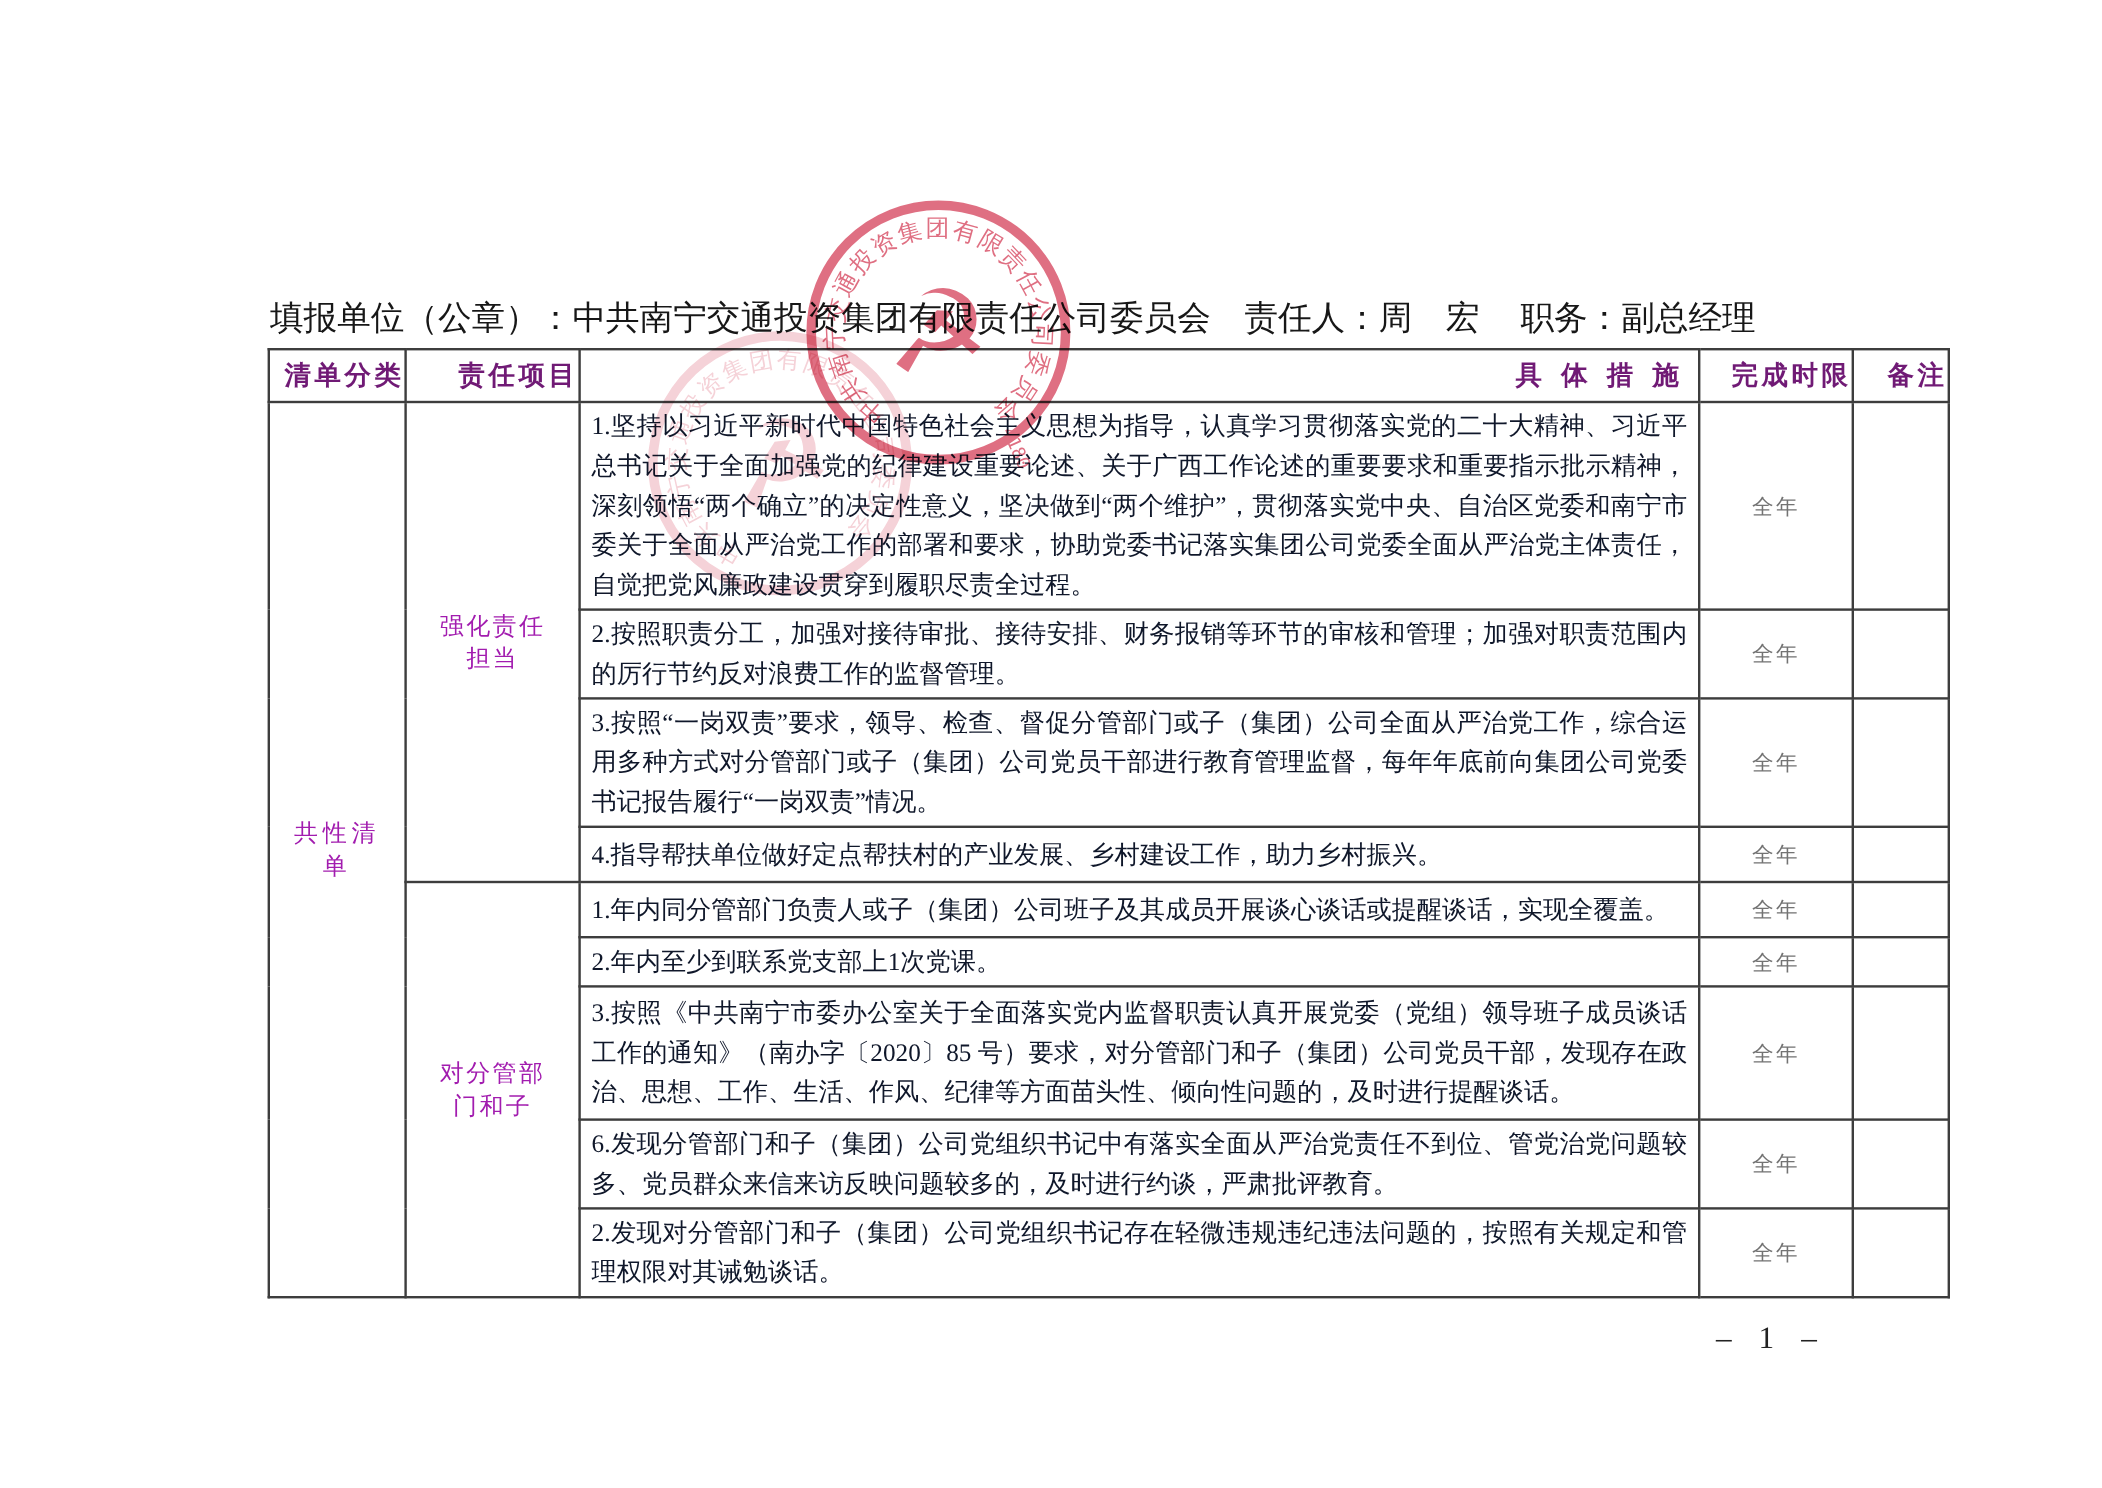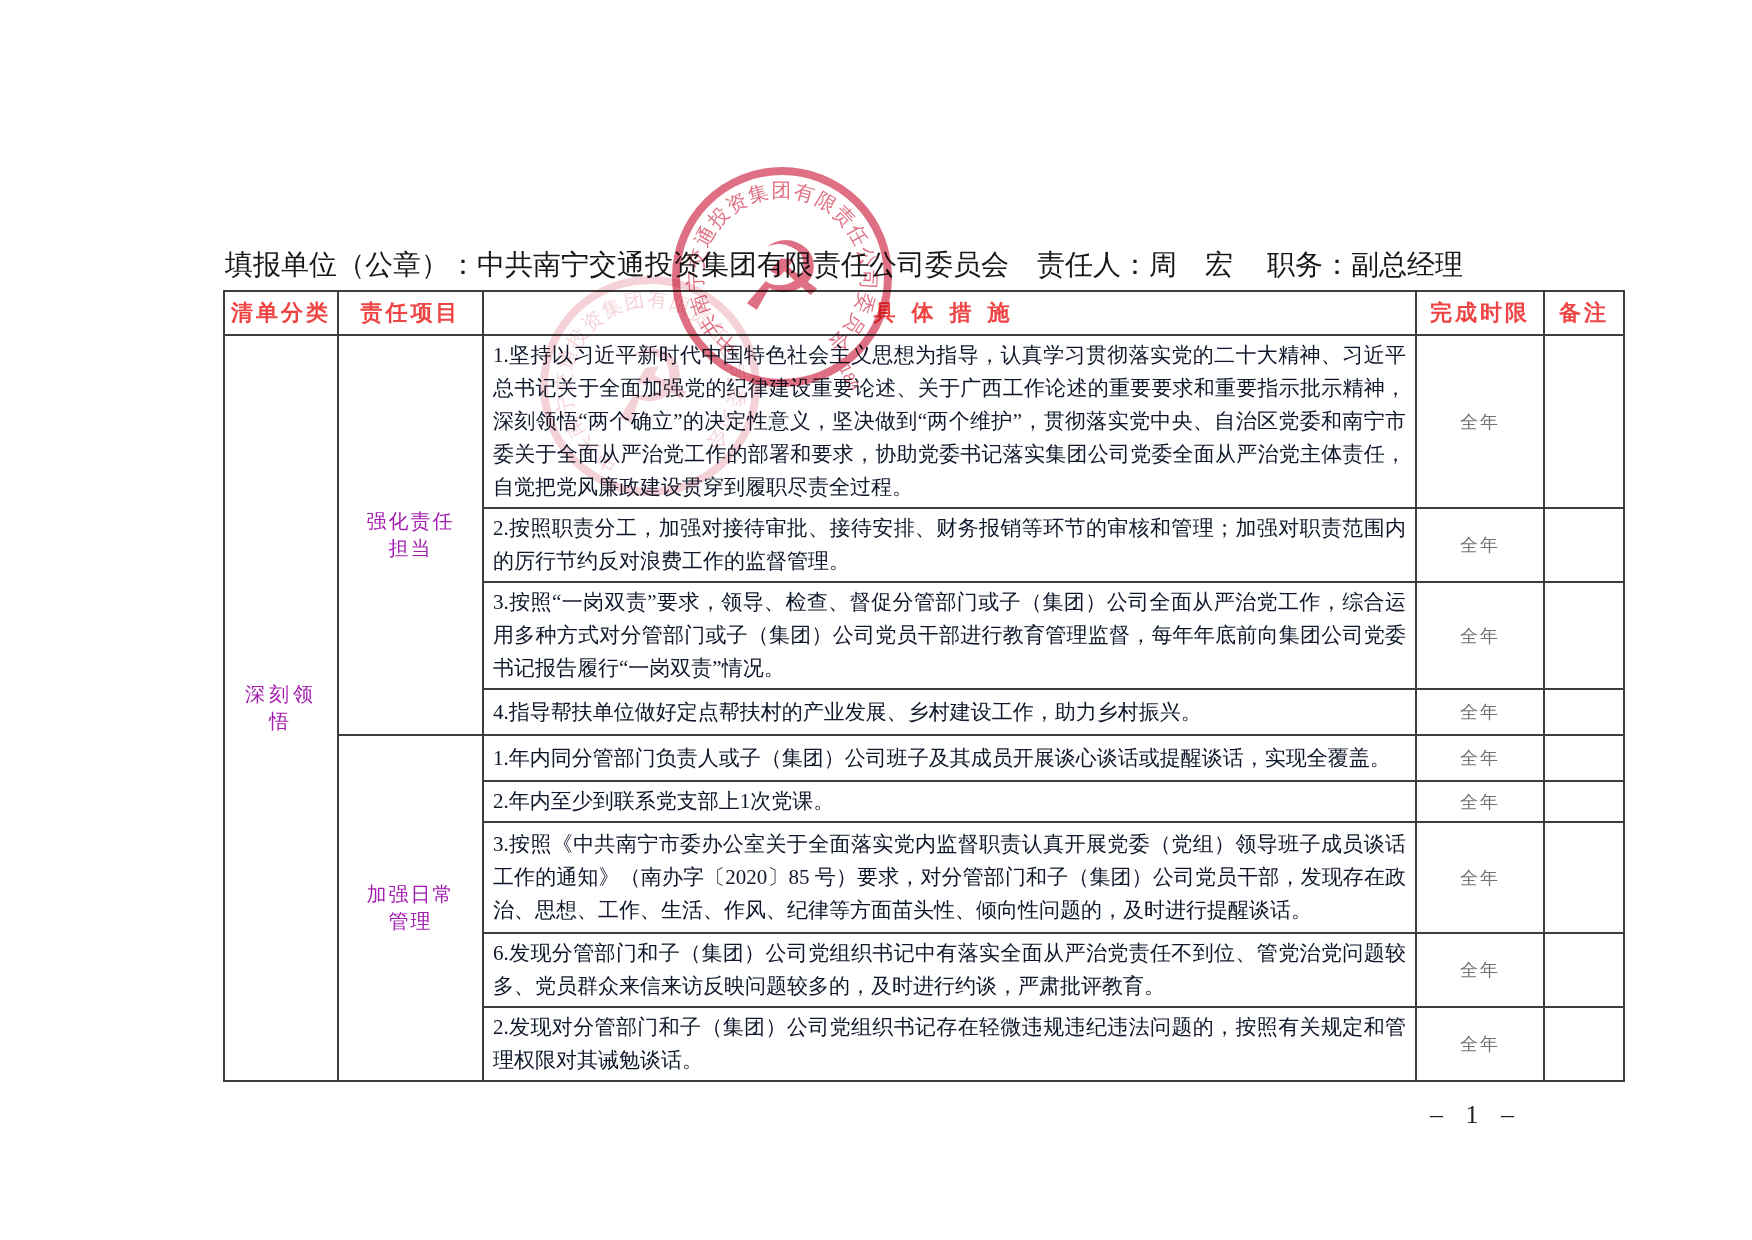--- a/index.html
+++ b/index.html
@@ -46,22 +46,22 @@
     border:2px solid #3d3d3d;
     padding:0;
     vertical-align:middle;
   }
   .doc-table thead tr{height:44px;}
   .doc-table th{
     font-family:"Liberation Sans","DejaVu Sans",sans-serif;
     font-weight:bold;
     font-size:22px;
     letter-spacing:3px;
-    text-align:center;
-    color:#ef4444;
+    text-align:right;
+    color:#701a75;
     margin-left:13px;
   }
   .doc-table th.measures-h{letter-spacing:16px;}
   td.cat,td.proj{
     text-align:center;
     font-size:20px;
     letter-spacing:4px;
     color:#a21caf;
     padding:20px;
   }
@@ -125,21 +125,21 @@
       <tr>
         <th>清单分类</th>
         <th>责任项目</th>
         <th class="measures-h">具体措施</th>
         <th>完成时限</th>
         <th>备注</th>
       </tr>
     </thead>
     <tbody>
       <tr class="r1">
-        <td class="cat" rowspan="9">深刻领悟</td>
+        <td class="cat" rowspan="9">共性清单</td>
         <td class="proj" rowspan="4">强化责任担当</td>
         <td class="measure">1.坚持以习近平新时代中国特色社会主义思想为指导，认真学习贯彻落实党的二十大精神、习近平总书记关于全面加强党的纪律建设重要论述、关于广西工作论述的重要要求和重要指示批示精神，深刻领悟“两个确立”的决定性意义，坚决做到“两个维护”，贯彻落实党中央、自治区党委和南宁市委关于全面从严治党工作的部署和要求，协助党委书记落实集团公司党委全面从严治党主体责任，自觉把党风廉政建设贯穿到履职尽责全过程。</td>
         <td class="deadline">全年</td>
         <td class="remark"></td>
       </tr>
       <tr class="r2">
         <td class="measure">2.按照职责分工，加强对接待审批、接待安排、财务报销等环节的审核和管理；加强对职责范围内的厉行节约反对浪费工作的监督管理。</td>
         <td class="deadline">全年</td>
         <td class="remark"></td>
       </tr>
@@ -147,21 +147,21 @@
         <td class="measure">3.按照“一岗双责”要求，领导、检查、督促分管部门或子（集团）公司全面从严治党工作，综合运用多种方式对分管部门或子（集团）公司党员干部进行教育管理监督，每年年底前向集团公司党委书记报告履行“一岗双责”情况。</td>
         <td class="deadline">全年</td>
         <td class="remark"></td>
       </tr>
       <tr class="r4">
         <td class="measure">4.指导帮扶单位做好定点帮扶村的产业发展、乡村建设工作，助力乡村振兴。</td>
         <td class="deadline">全年</td>
         <td class="remark"></td>
       </tr>
       <tr class="r5">
-        <td class="proj" rowspan="5">加强日常管理</td>
+        <td class="proj" rowspan="5">对分管部门和子</td>
         <td class="measure">1.年内同分管部门负责人或子（集团）公司班子及其成员开展谈心谈话或提醒谈话，实现全覆盖。</td>
         <td class="deadline">全年</td>
         <td class="remark"></td>
       </tr>
       <tr class="r6">
         <td class="measure">2.年内至少到联系党支部上1次党课。</td>
         <td class="deadline">全年</td>
         <td class="remark"></td>
       </tr>
       <tr class="r7">

